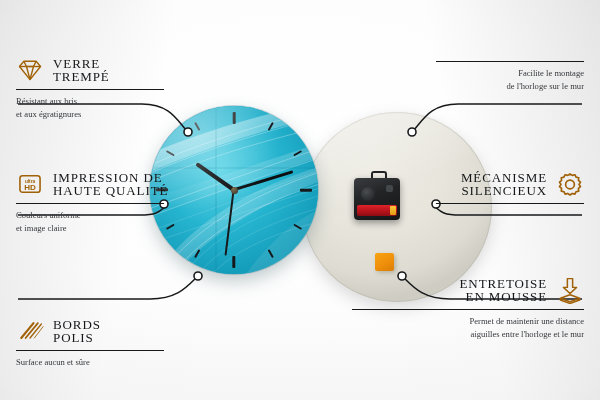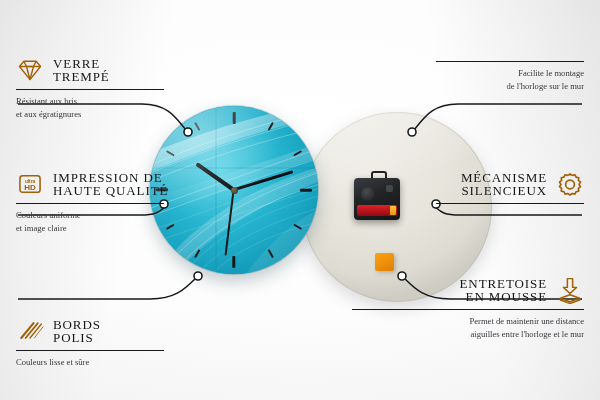--- a/index.html
+++ b/index.html
@@ -249,21 +249,21 @@
           <path d="M6 24 L20 7" stroke-width="2.4"></path>
           <path d="M11 24 L25 7" stroke-width="2"></path>
           <path d="M16 24 L29 8" stroke-width="1.5"></path>
           <path d="M21 24 L31 11" stroke-width="1"></path>
         </svg>
       </span>
       <span class="co-title">BORDS
 POLIS</span>
     </div>
     <div class="co-rule" style="width:148px;"></div>
-    <div class="co-desc">Couleurs lisse et sûre</div>
+    <div class="co-desc">Surface aucun et sûre</div>
   </div>
 
   <div class="callout right" style="left:364px;top:56px;">
     <div class="co-rule" style="width:148px;margin-left:auto;"></div>
     <div class="co-desc">Facilite le montage
 de l'horloge sur le mur</div>
   </div>
 
   <div class="callout right" style="left:364px;top:170px;">
     <div class="co-head">

